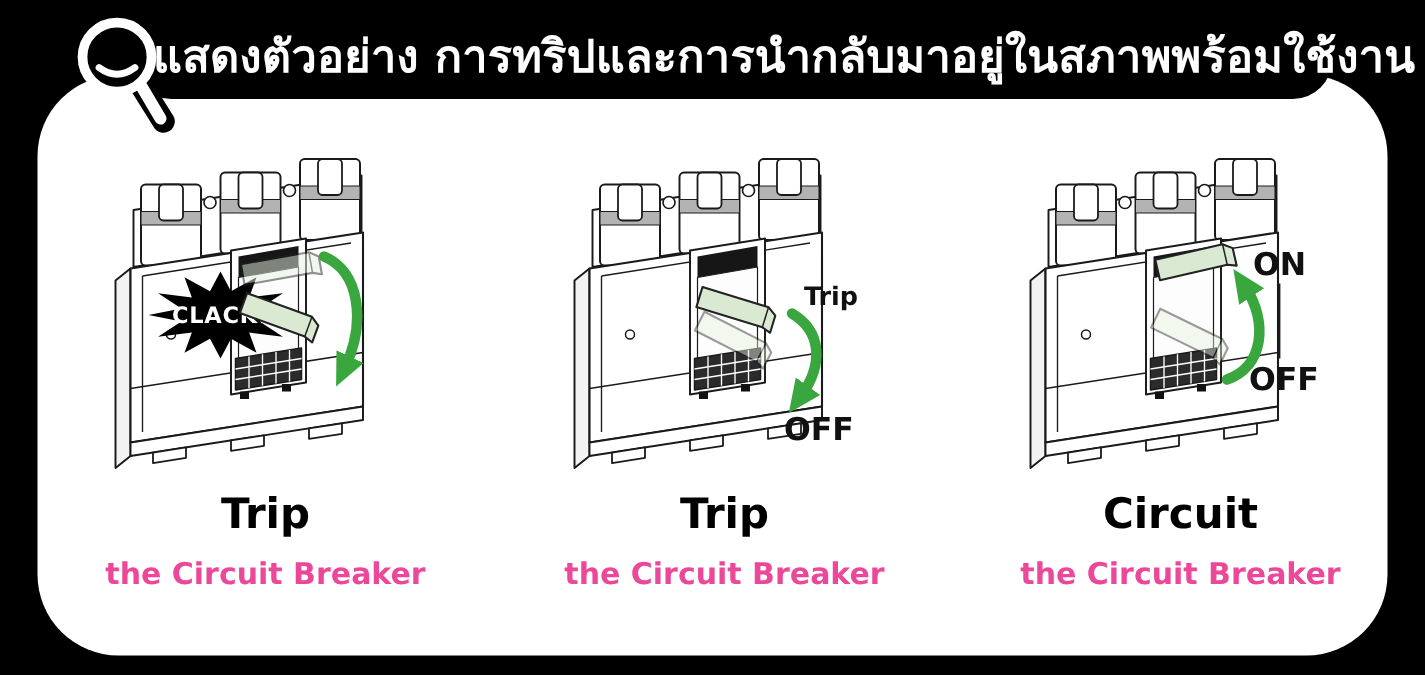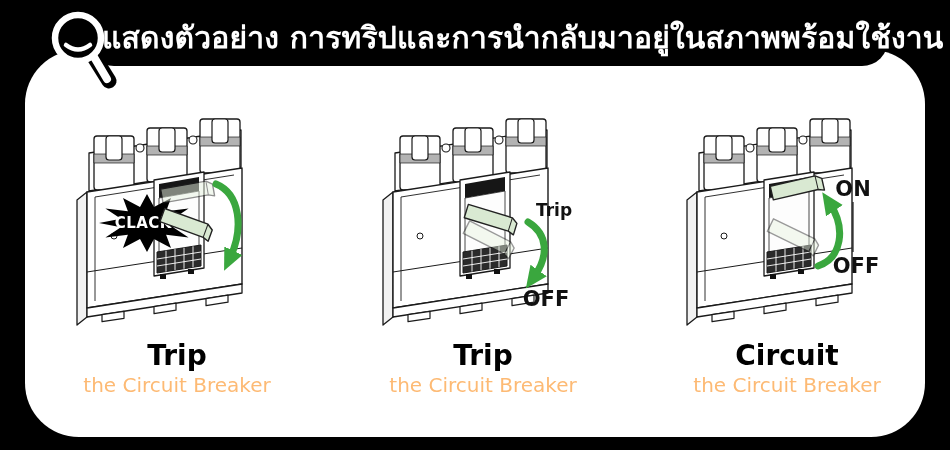--- a/index.html
+++ b/index.html
@@ -16,26 +16,26 @@
     position:absolute;left:88px;top:8px;width:800px;height:58px;
     background:#000;border-radius:26px;z-index:3;
     display:flex;align-items:center;justify-content:center;
     padding-left:34px;box-sizing:border-box;
   }
   .banner-title{
     color:#fff;font-size:30px;font-weight:700;white-space:nowrap;letter-spacing:.2px;
   }
   .magnifier{position:absolute;left:46px;top:4px;z-index:4}
   .col{
-    position:absolute;top:96px;width:230px;z-index:2;
+    position:absolute;top:83px;width:230px;z-index:2;
     display:flex;flex-direction:column;align-items:center;
   }
   .col1{left:62px}.col2{left:368px}.col3{left:672px}
   .cap{font-size:28px;font-weight:700;color:#000;margin-top:10px;line-height:1.1}
-  .sub{font-size:20px;font-weight:400;color:#fdba74;margin-top:1px}
+  .sub{font-size:20px;font-weight:700;color:#ec4899;margin-top:11px}
   svg text{font-family:"DejaVu Sans","Liberation Sans",sans-serif}
   .lbl{font-size:17px;font-weight:700;fill:#111;text-anchor:middle}
   .lblb{font-size:21px;font-weight:700;fill:#111;text-anchor:middle}
   .burst-t{font-size:15px;font-weight:700;fill:#fff;text-anchor:middle;letter-spacing:.5px}
   .arr{fill:none;stroke:#3aa73e;stroke-width:7;stroke-linecap:round}
   .defs-holder{position:absolute;width:0;height:0}
 </style>
 </head>
 <body>
 

